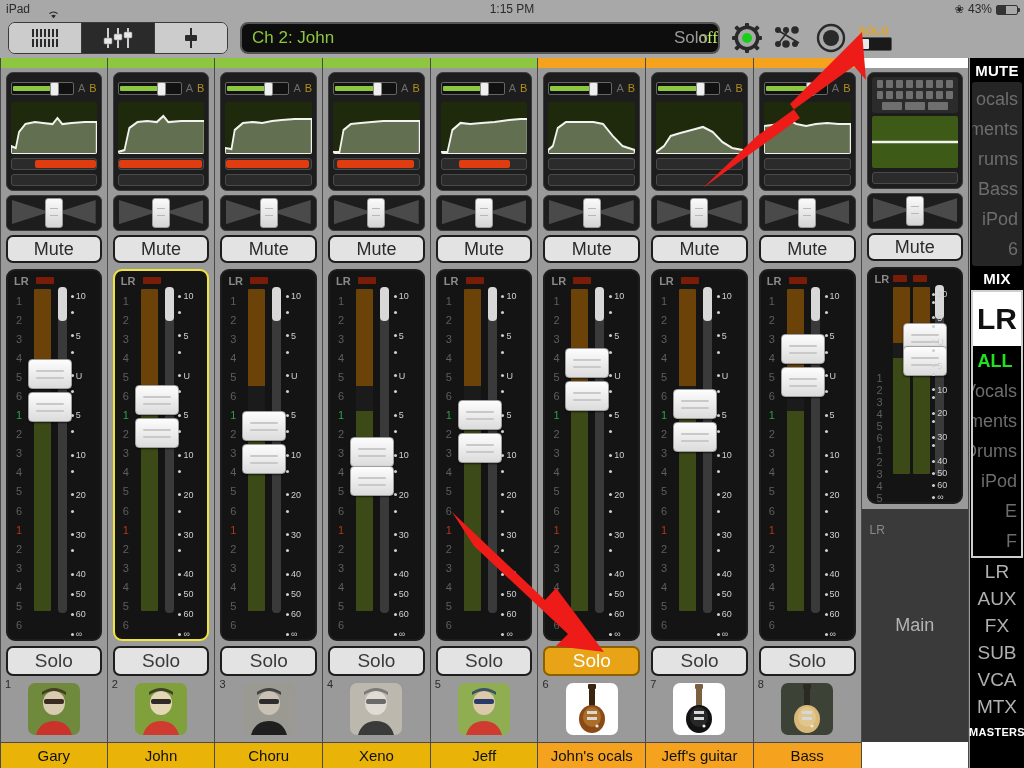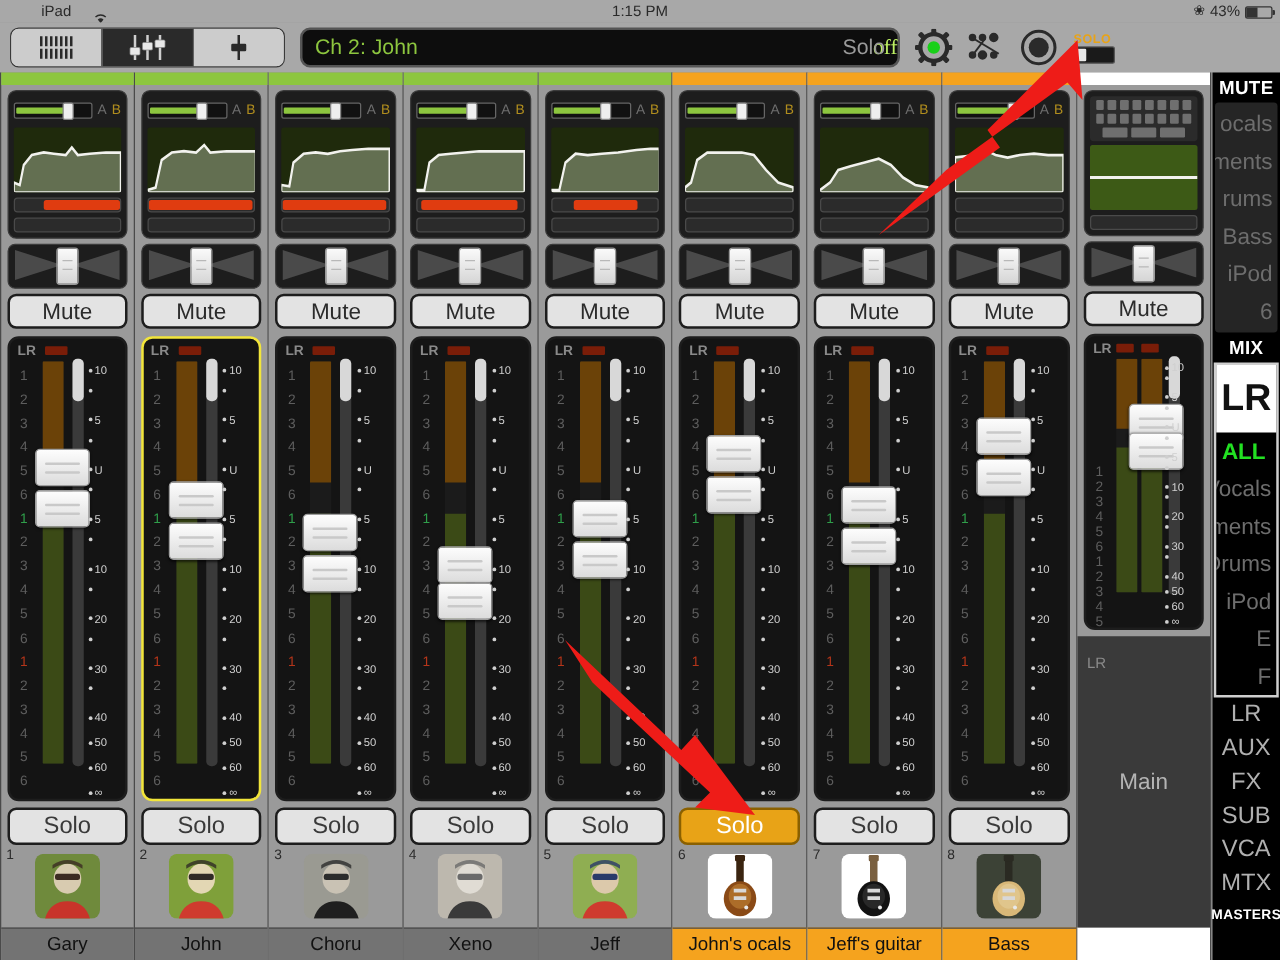--- a/index.html
+++ b/index.html
@@ -3,21 +3,21 @@
 <meta charset="utf-8">
 <style>
   * { box-sizing: border-box; margin:0; padding:0; }
   html,body { width:1024px; height:768px; overflow:hidden; background:#fff;
     font-family:"Liberation Sans", sans-serif; }
   #app { position:relative; width:1024px; height:768px; background:#9a9a9a; }
 
   
   .statusbar { position:absolute; left:0; top:0; width:1024px; height:18px;
     background:#a8a8a8; color:#2a2a2a; font-size:12px; line-height:18px; }
-  .sb-left { position:absolute; left:6px; top:0; display:flex; align-items:center; gap:18px;margin-left:27px; }
+  .sb-left { position:absolute; left:6px; top:0; display:flex; align-items:center; gap:18px; }
   .sb-center { position:absolute; left:0; right:0; text-align:center; font-size:12px; }
   .sb-right { position:absolute; right:6px; top:0; display:flex; align-items:center; gap:4px; }
   .wifi-ico { display:inline-block; width:11px; height:9px; position:relative; top:1px; }
   .bt-ico { font-size:11px; }
   .batt { display:inline-block; width:22px; height:10px; border:1px solid #333;
     border-radius:2px; position:relative; top:1px; }
   .batt:after { content:""; position:absolute; right:-3px; top:2px; width:2px; height:4px;
     background:#333; border-radius:0 1px 1px 0; }
   .batt i { display:block; height:100%; background:#333; width:43%; }
 
@@ -142,21 +142,21 @@
     border-radius:7px; display:flex; align-items:center; justify-content:center;
     font-size:19px; color:#3a3a3a; }
   .solobtn.on { background:#e8a317; color:#ffffff; border-color:#8a6000; }
 
   .photorow { height:66px; position:relative; display:flex; align-items:center;
     justify-content:center; }
   .chnum { position:absolute; left:4px; top:2px; font-size:11px; color:#2b2b2b; }
   .photo { width:52px; height:52px; border-radius:7px; overflow:hidden; }
   .photo svg { display:block; }
 
-  .namebar { height:26px; background:#737373; display:flex; align-items:center;
+  .namebar { height:26px; background:#eab308; display:flex; align-items:center;
     justify-content:center; font-size:15px; color:#111; border-top:1px solid #4a4a4a; }
   .namebar.orange { background:#f5a31e; }
 
   
   .mainbot { flex:1; background:#3a3a3a; position:relative; display:flex;
     align-items:center; justify-content:center; margin-top:5px; }
   .mainbot .mlr { position:absolute; left:8px; top:14px; font-size:12px; color:#8a8a8a; }
   .mainbot .mtxt { font-size:18px; color:#b4b4b4; }
   .whitebar { height:26px; background:#ffffff; }
 

